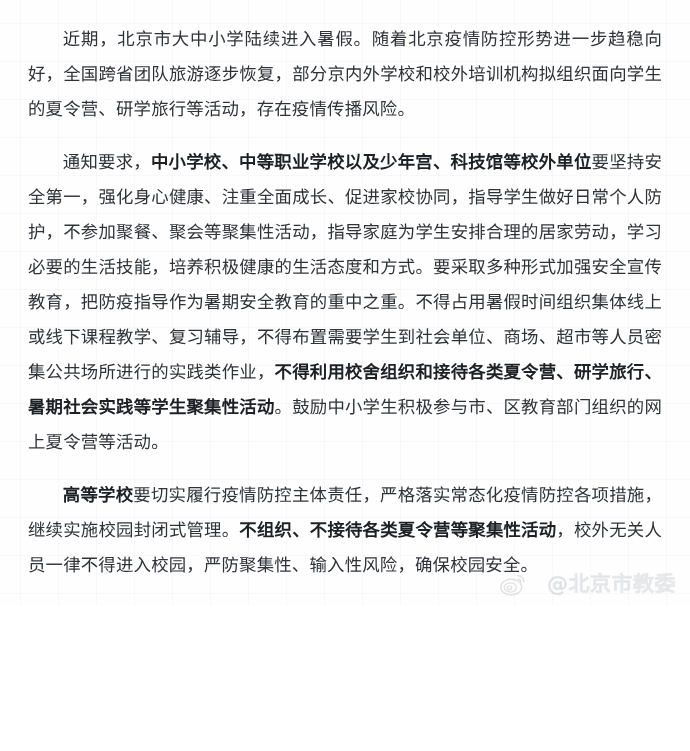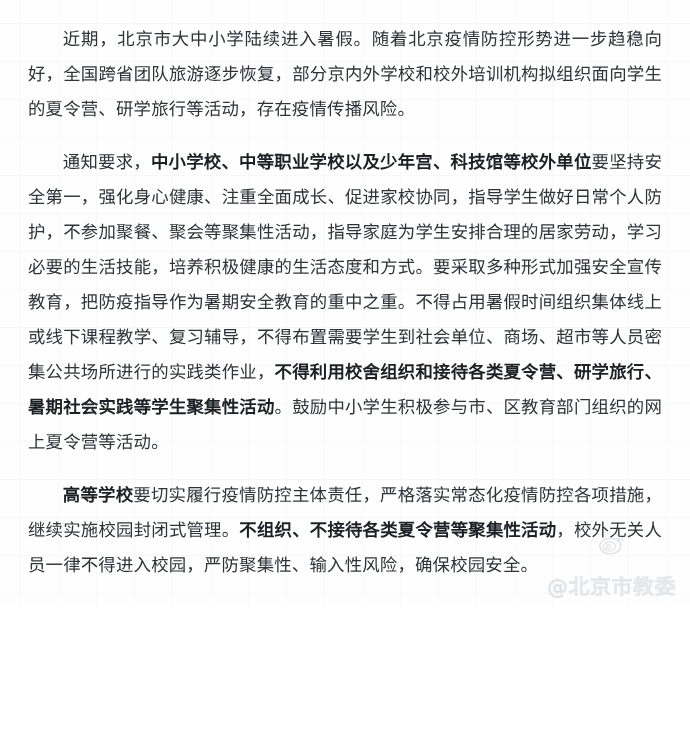--- a/index.html
+++ b/index.html
@@ -68,21 +68,20 @@
     position: absolute;
     right: 14px;
     bottom: 8px;
     z-index: 3;
     display: flex;
     align-items: center;
     gap: 20px;
     opacity: 0.30;
     pointer-events: none;
     user-select: none;
-    flex-direction: column;
   }
   #watermark .wb-logo {
     width: 28px;
     height: 28px;
     display: block;
   }
   #watermark .wb-text {
     font-size: 21px;
     font-weight: 700;
     color: #9aa0a6;

